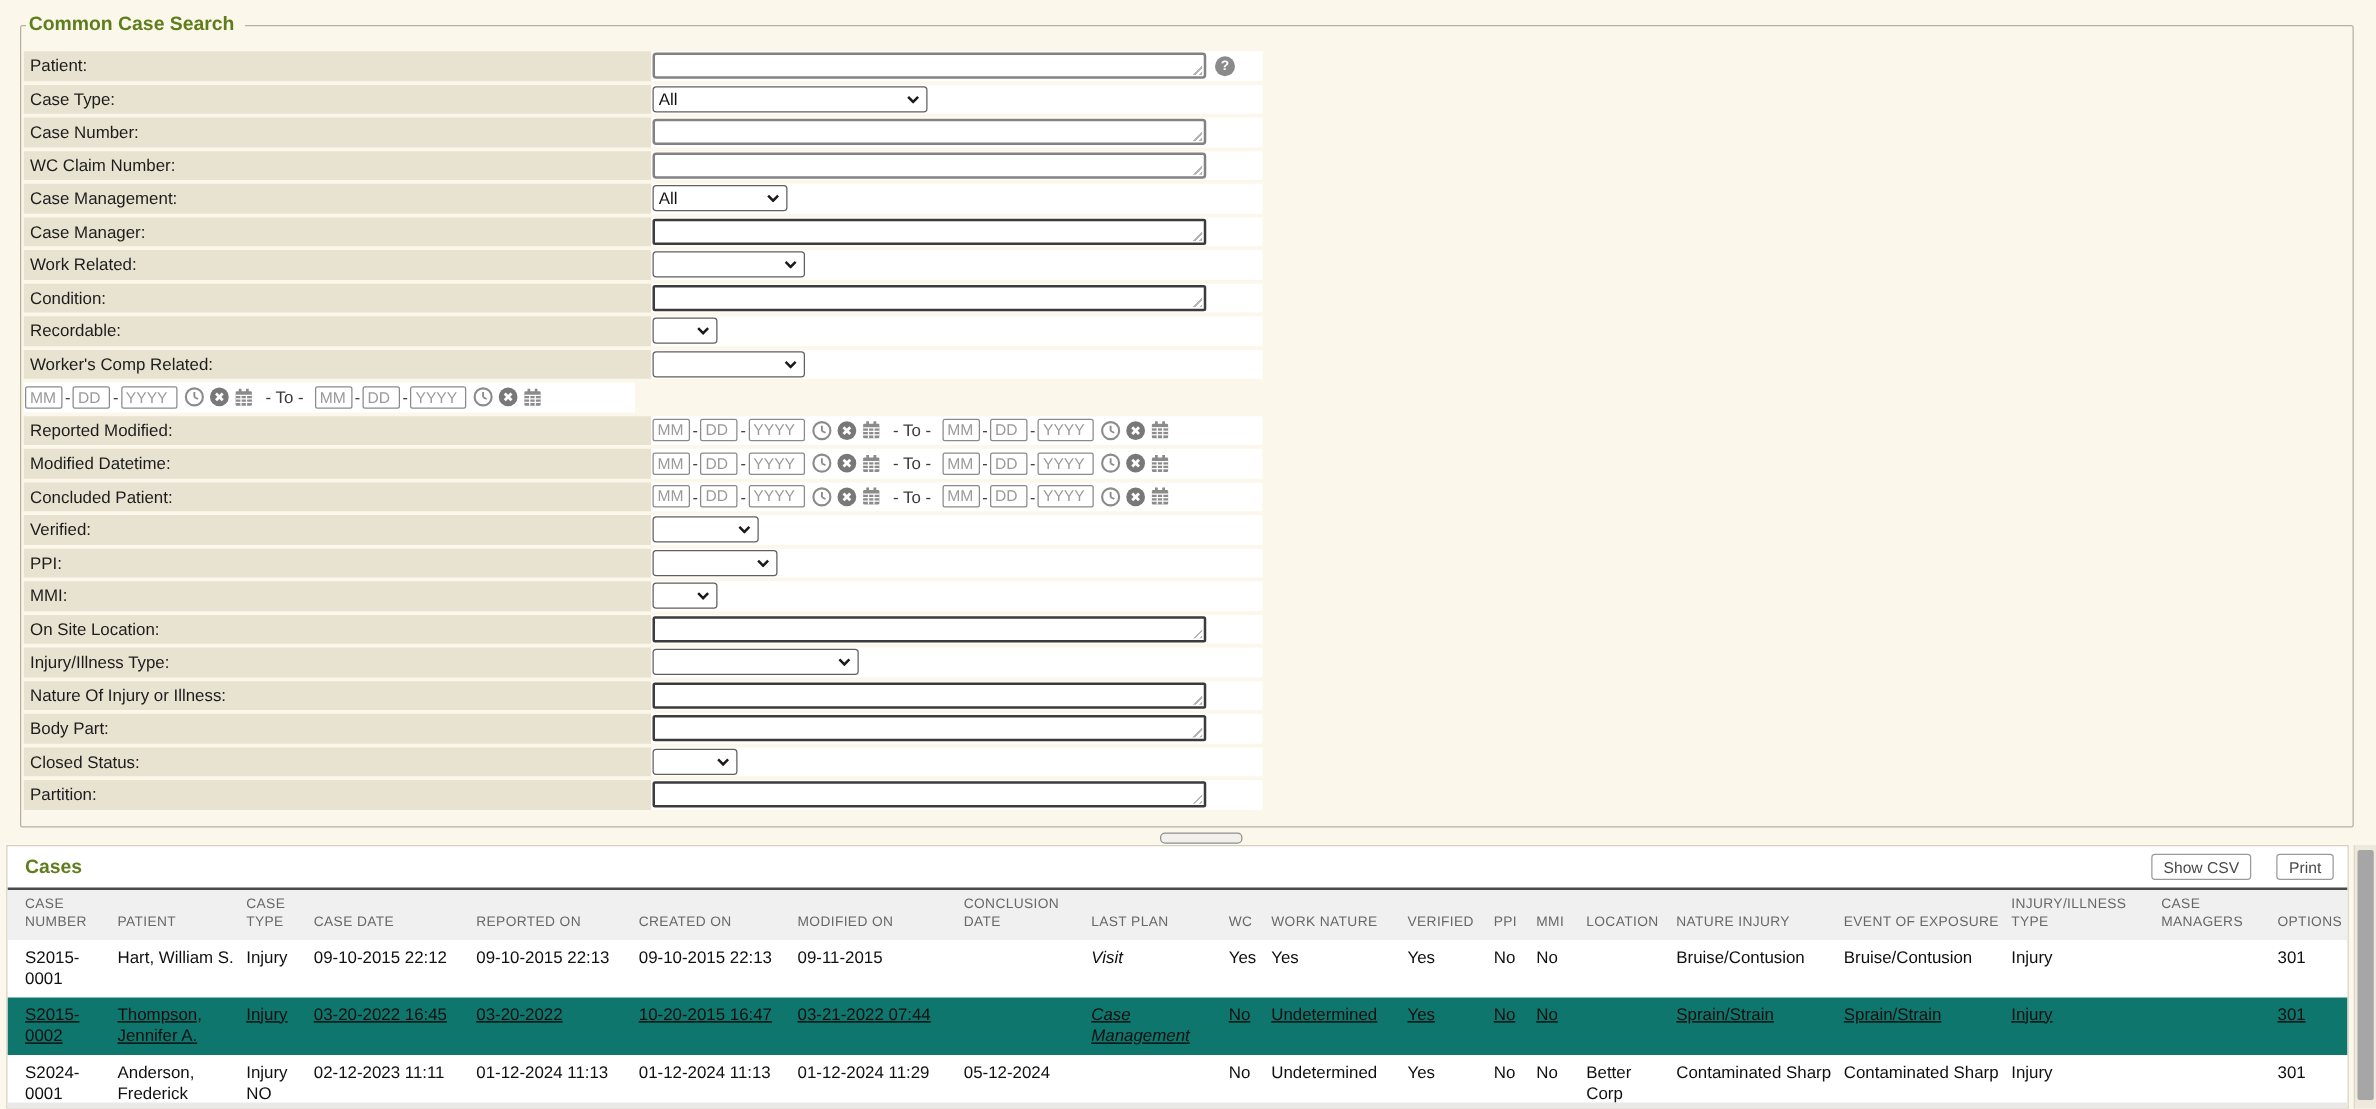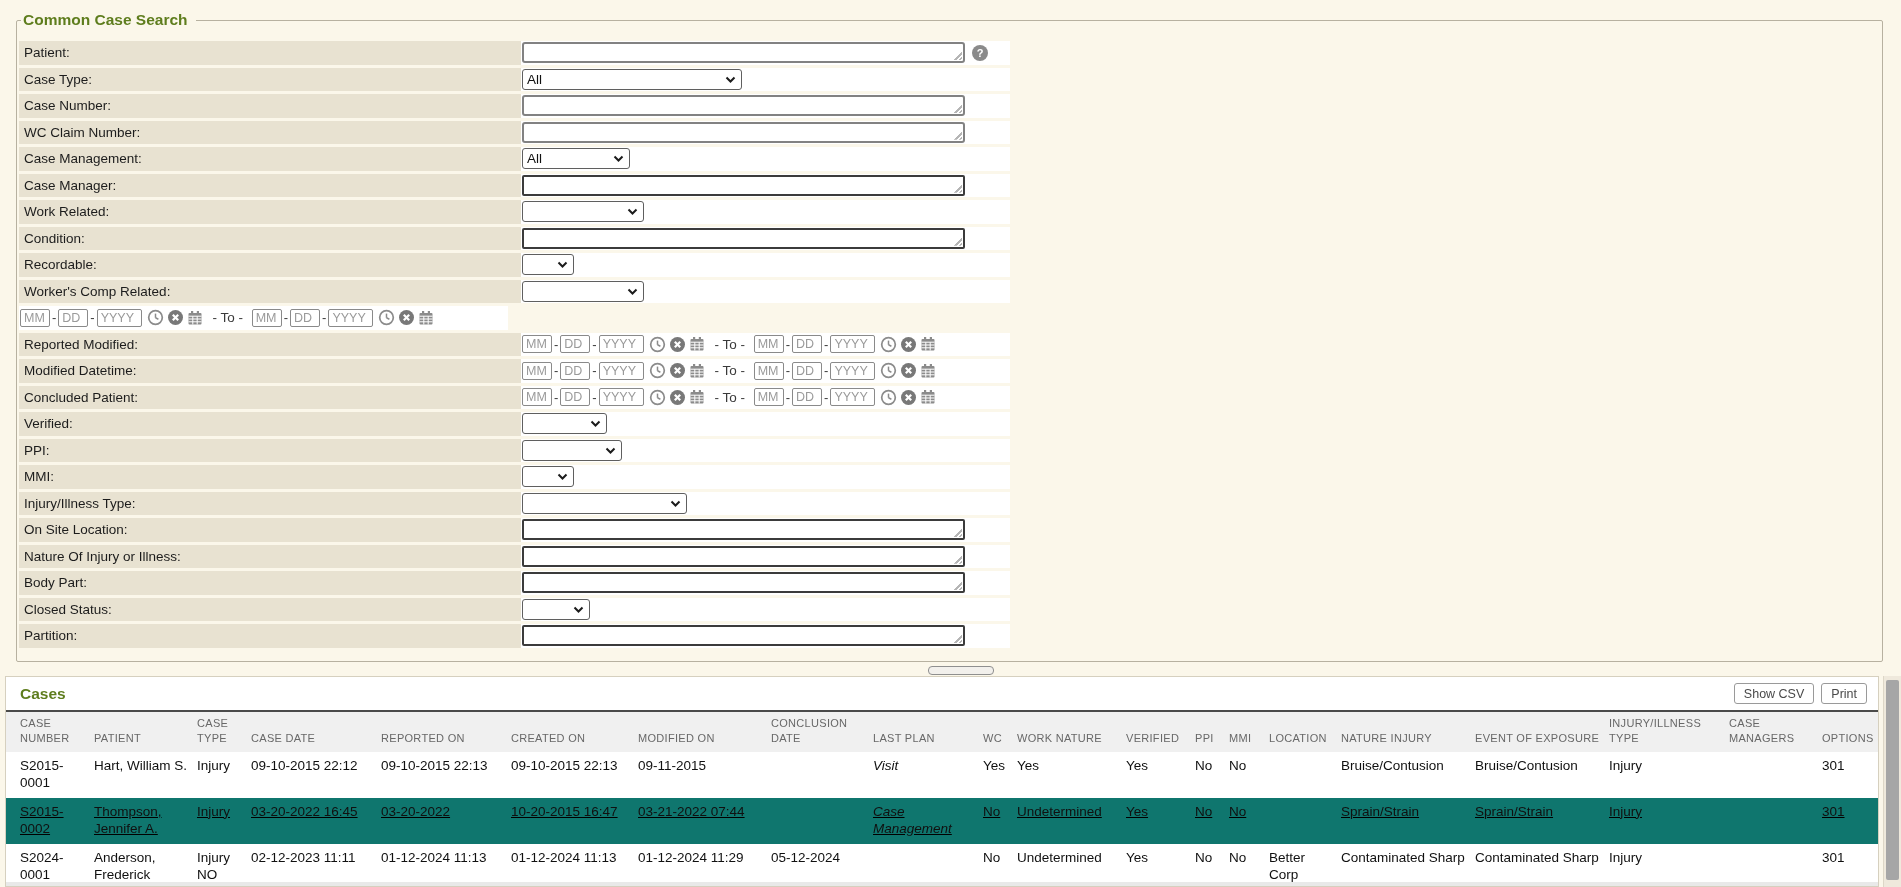--- a/index.html
+++ b/index.html
@@ -39,21 +39,21 @@
     margin-left:7px;flex:none;}
   #partial-search-button{position:absolute;left:928px;top:666px;width:66px;height:9px;
     border:1px solid #8f8f8f;border-radius:4px;background:#f2f0ec;box-sizing:border-box;}
 
   
   #cases-panel{position:absolute;left:5px;top:676px;width:1874px;height:211px;
     background:#fff;border:1px solid #d6d0bf;box-sizing:border-box;overflow:hidden;}
   .cases-titlebar{height:35px;display:flex;align-items:center;justify-content:space-between;
     border-bottom:2px solid #4a4a4a;padding:0 11px 0 14px;box-sizing:border-box;}
   .cases-title{font-size:15.5px;font-weight:bold;color:#5e7d1d;}
-  .cases-buttons{display:flex;gap:7px;padding-left:45px;}
+  .cases-buttons{display:flex;gap:20px;padding-left:45px;}
   .cases-buttons button{font-family:"Liberation Sans",sans-serif;font-size:12.5px;color:#4a4a4a;
     background:#fff;border:1px solid #9a9a9a;border-radius:3px;padding:2px 9px;height:21px;cursor:pointer;}
   .trow{display:grid;padding-left:14px;box-sizing:border-box;
     grid-template-columns:74px 103px 54px 130px 130px 127px 133px 102px 110px 34px 109px 69px 34px 40px 72px 134px 134px 120px 93px 56px;}
   .thead{background:#f0f0f0;min-height:37px;align-items:end;}
   .hcell{font-size:11px;color:#686868;letter-spacing:.3px;padding:4px 8px 6px 0;line-height:1.35;}
   .tbodyrow{min-height:46px;align-items:start;}
   .tbodyrow.alt{background:#0f766e;text-decoration:underline;}
   .tcell{font-size:13.5px;color:#101010;line-height:1.25;padding:6px 10px 4px 0;word-wrap:break-word;}
   .tcell.it{font-style:italic;}
@@ -566,40 +566,40 @@
               <span class="chev">
                 <svg width="11" height="7" viewBox="0 0 11 7">
                   <polyline points="1.5,1.5 5.5,5.5 9.5,1.5" fill="none" stroke="#1b1b1b" stroke-width="2"></polyline>
                 </svg>
               </span>
             </div>
           </div>
         </div>
         <div class="frow">
           <div class="lcell">
+            <span>On Site Location:</span>
+          </div>
+          <div class="fcell">
+            <div class="ta dark" style="width: 443px;">
+              <div class="rsz"></div>
+            </div>
+          </div>
+        </div>
+        <div class="frow">
+          <div class="lcell">
             <span>Injury/Illness Type:</span>
           </div>
           <div class="fcell">
             <div class="sel" style="width: 165px;">
               <span class="selval"></span>
               <span class="chev">
                 <svg width="11" height="7" viewBox="0 0 11 7">
                   <polyline points="1.5,1.5 5.5,5.5 9.5,1.5" fill="none" stroke="#1b1b1b" stroke-width="2"></polyline>
                 </svg>
               </span>
-            </div>
-          </div>
-        </div>
-        <div class="frow">
-          <div class="lcell">
-            <span>On Site Location:</span>
-          </div>
-          <div class="fcell">
-            <div class="ta dark" style="width: 443px;">
-              <div class="rsz"></div>
             </div>
           </div>
         </div>
         <div class="frow">
           <div class="lcell">
             <span>Nature Of Injury or Illness:</span>
           </div>
           <div class="fcell">
             <div class="ta dark" style="width: 443px;">
               <div class="rsz"></div>

